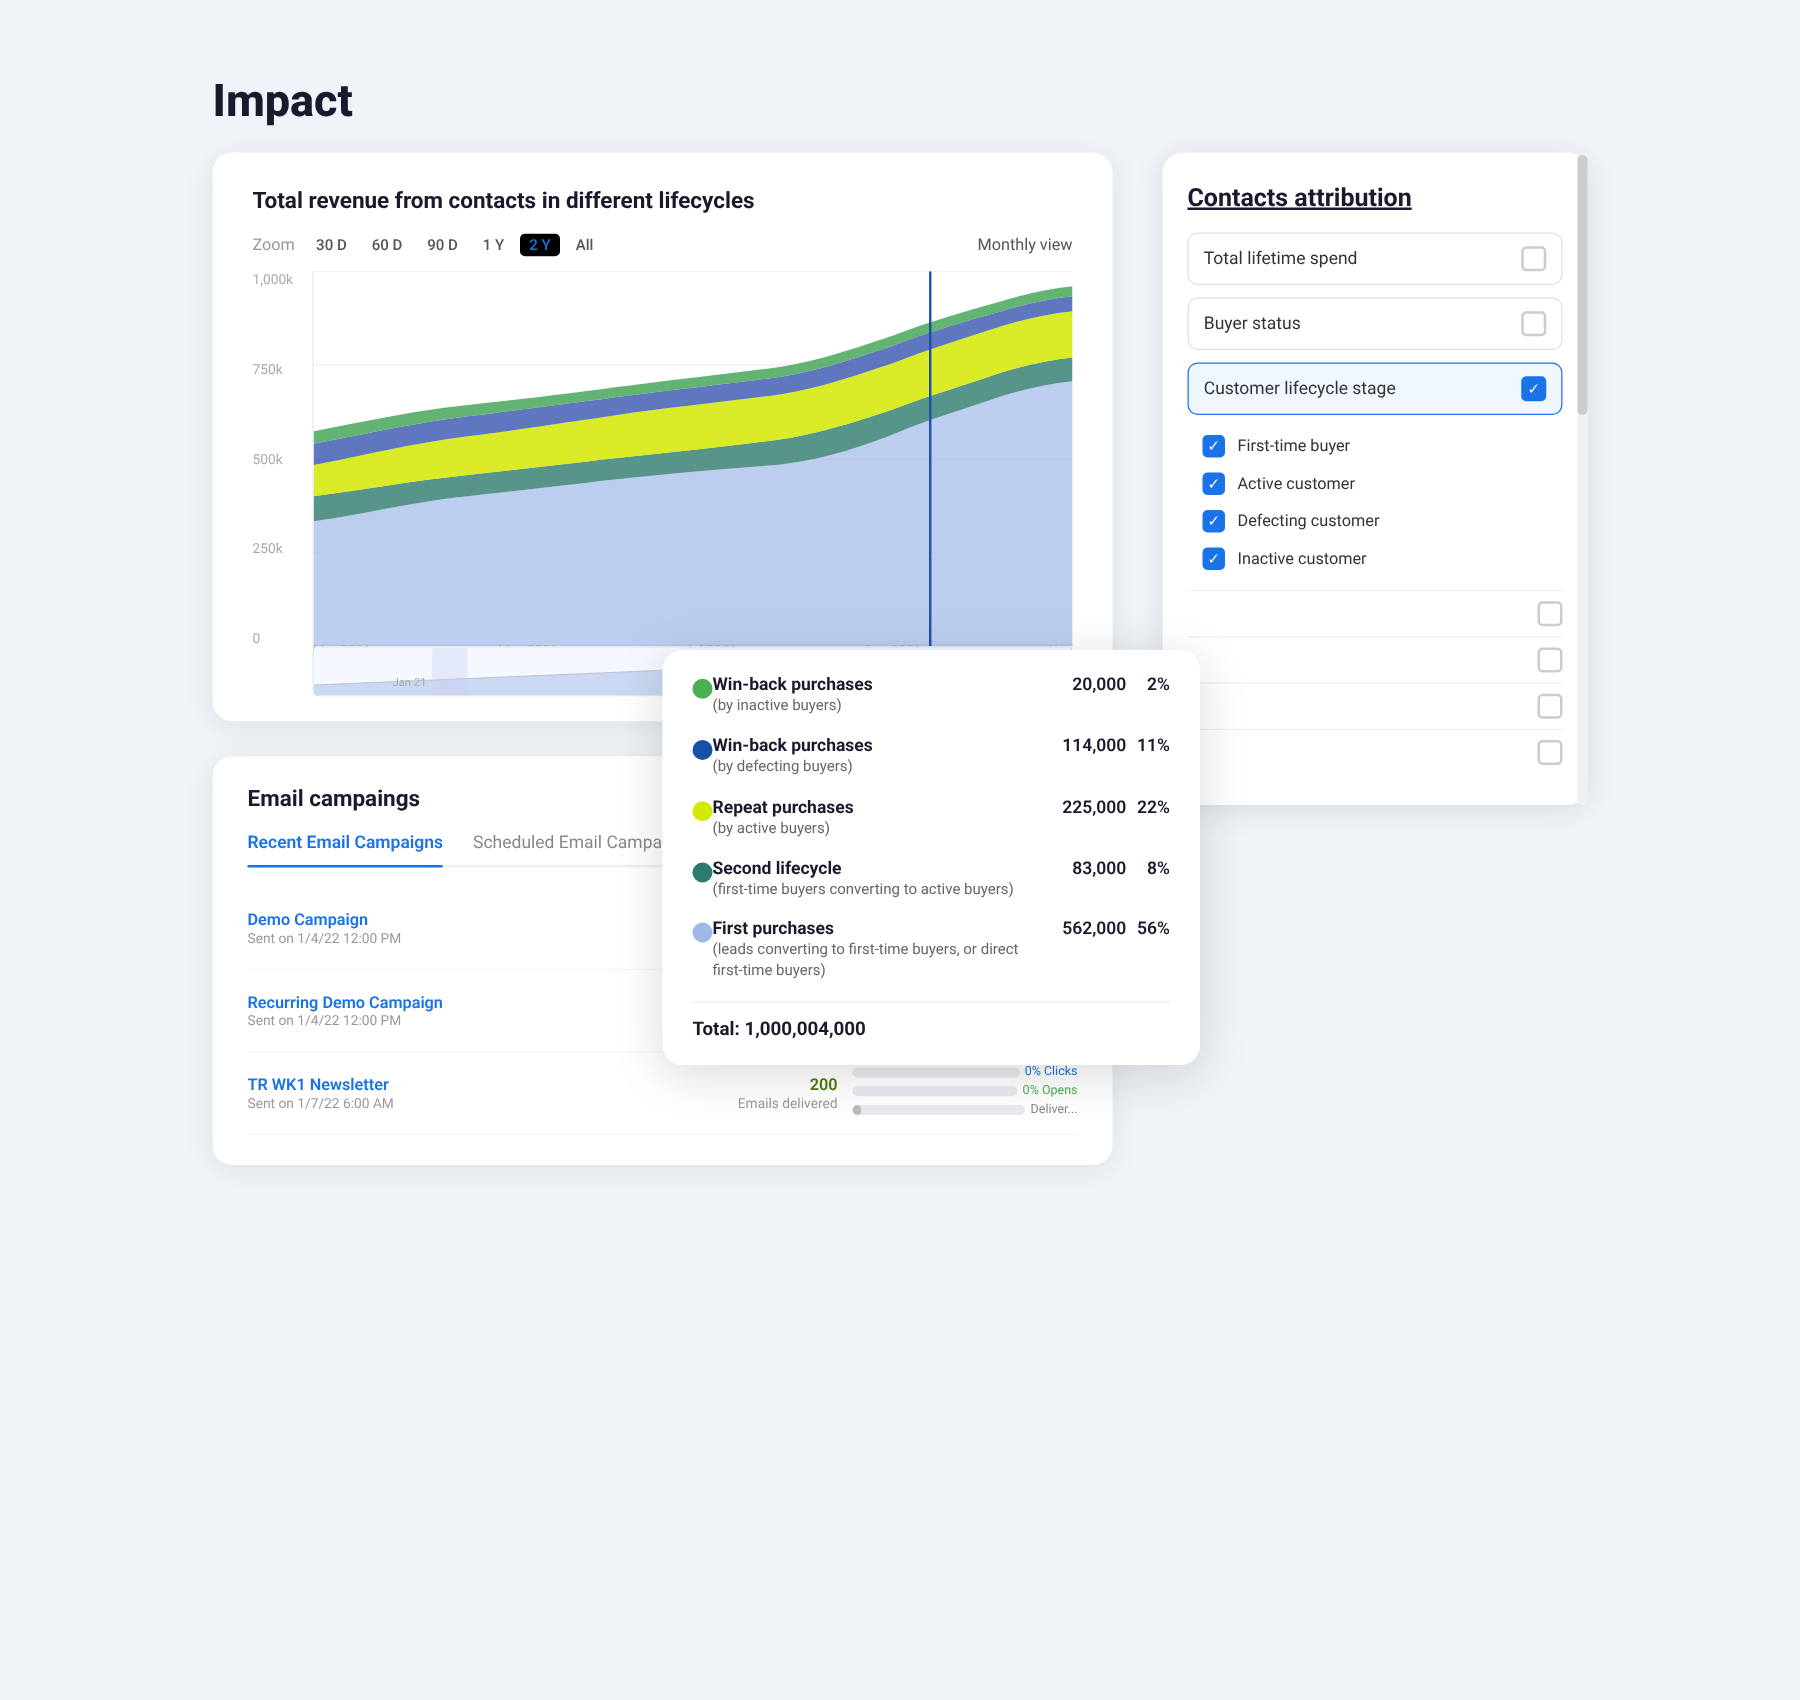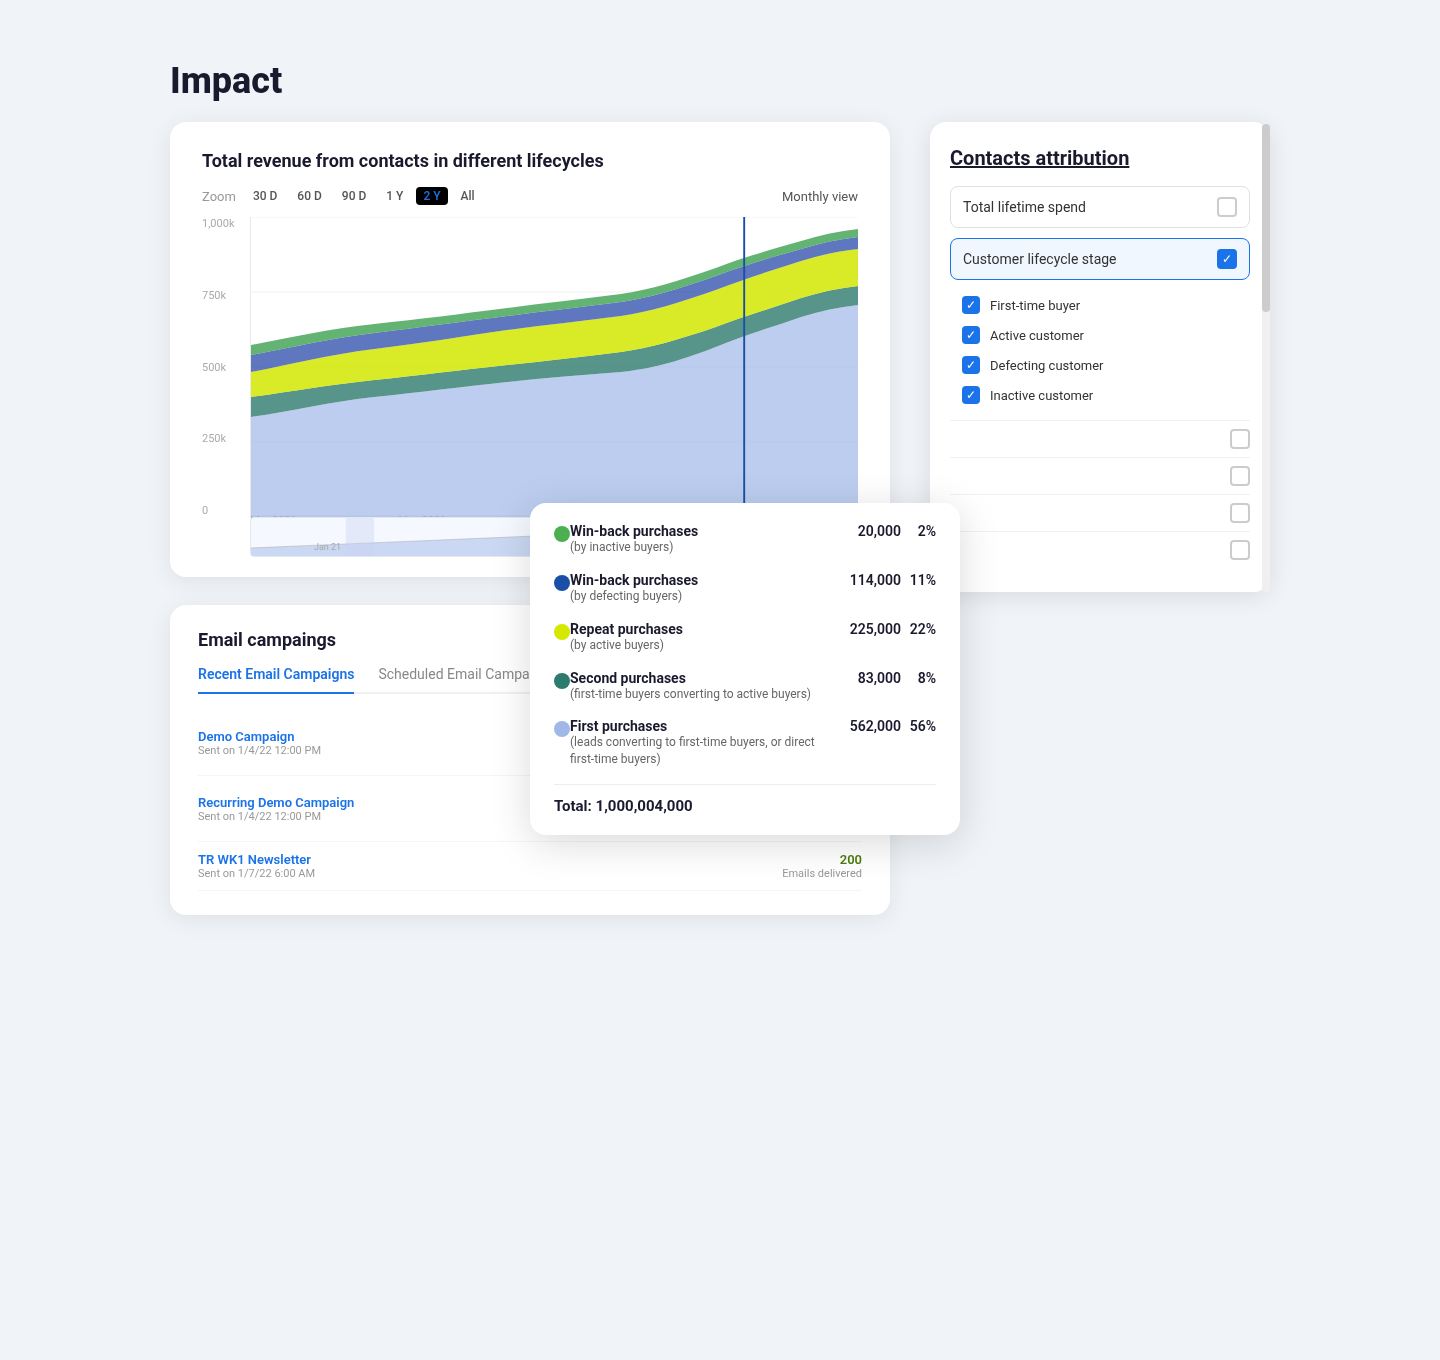--- a/index.html
+++ b/index.html
@@ -441,20 +441,24 @@
     </div>
 
     <div class="attribution-panel">
       <div class="attribution-title">Contacts attribution</div>
 
       <div class="attr-option">
         <span>Total lifetime spend</span>
         <div class="checkbox"></div>
       </div>
 
+      <div class="attr-option">
+        <span>Buyer status</span>
+        <div class="checkbox"></div>
+      </div>
 
       <div class="attr-option active">
         <span>Customer lifecycle stage</span>
         <div class="checkbox checked">✓</div>
       </div>
 
       <div class="sub-options">
         <div class="sub-option">
           <div class="checkbox checked">✓</div>
           <span>First-time buyer</span>
@@ -519,21 +523,21 @@
           <div class="breakdown-name">Repeat purchases</div>
           <div class="breakdown-sub">(by active buyers)</div>
         </div>
         <div class="breakdown-num">225,000</div>
         <div class="breakdown-pct">22%</div>
       </div>
 
       <div class="breakdown-row">
         <div class="dot" style="background:#2d7a6e;"></div>
         <div class="breakdown-info">
-          <div class="breakdown-name">Second purchases</div>
+          <div class="breakdown-name">Second lifecycle</div>
           <div class="breakdown-sub">(first-time buyers converting to active buyers)</div>
         </div>
         <div class="breakdown-num">83,000</div>
         <div class="breakdown-pct">8%</div>
       </div>
 
       <div class="breakdown-row">
         <div class="dot" style="background:#a0b8e8;"></div>
         <div class="breakdown-info">
           <div class="breakdown-name">First purchases</div>
@@ -624,17 +628,37 @@
 
       <div class="campaign-row">
         <div class="campaign-info">
           <div class="campaign-name">TR WK1 Newsletter</div>
           <div class="campaign-sent">Sent on 1/7/22 6:00 AM</div>
         </div>
         <div style="text-align:right;">
           <div class="campaign-count">200</div>
           <div class="campaign-delivered">Emails delivered</div>
         </div>
+        <div class="campaign-bars">
+          <div class="bar-row">
+            <div class="bar-track">
+              <div class="bar-fill" style="width:0%;background:#1a73e8;"></div>
+            </div>
+            <span class="bar-label blue">0% Clicks</span>
+          </div>
+          <div class="bar-row">
+            <div class="bar-track">
+              <div class="bar-fill" style="width:0%;background:#4CAF50;"></div>
+            </div>
+            <span class="bar-label green">0% Opens</span>
+          </div>
+          <div class="bar-row">
+            <div class="bar-track">
+              <div class="bar-fill" style="width:5%;background:#bbb;"></div>
+            </div>
+            <span class="bar-label gray">Deliver...</span>
+          </div>
+        </div>
       </div>
     </div>
 
   </div>
 </div>
 
 </body></html>

